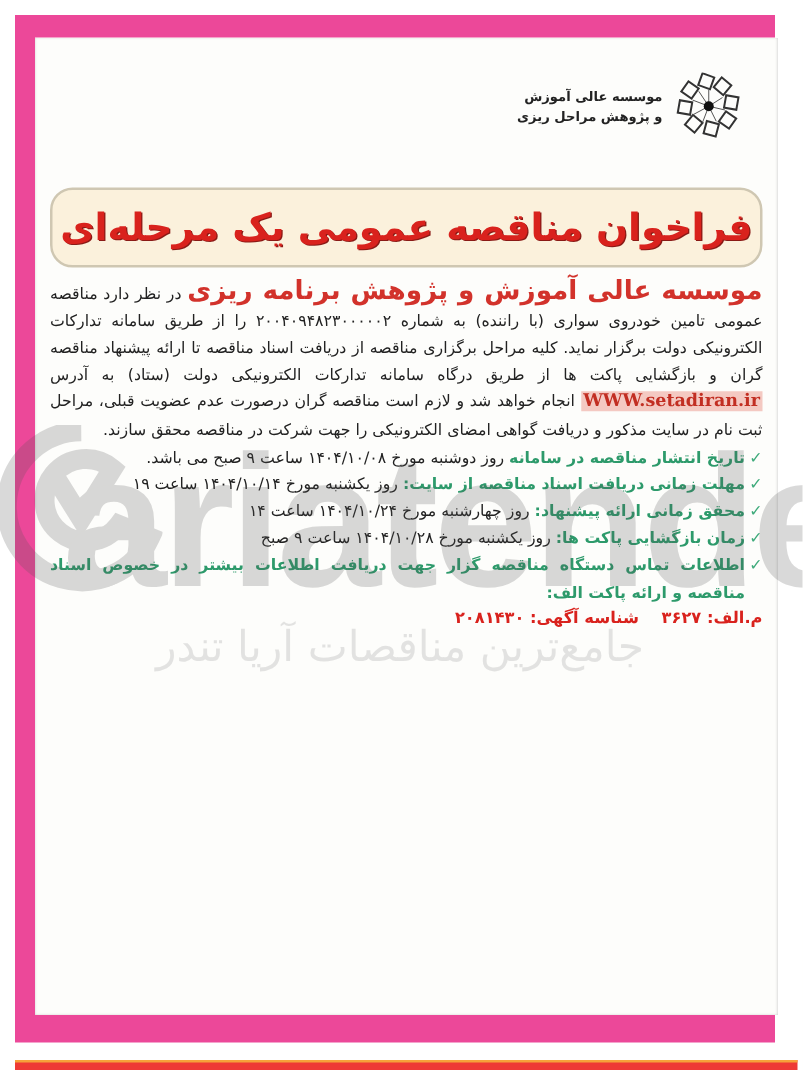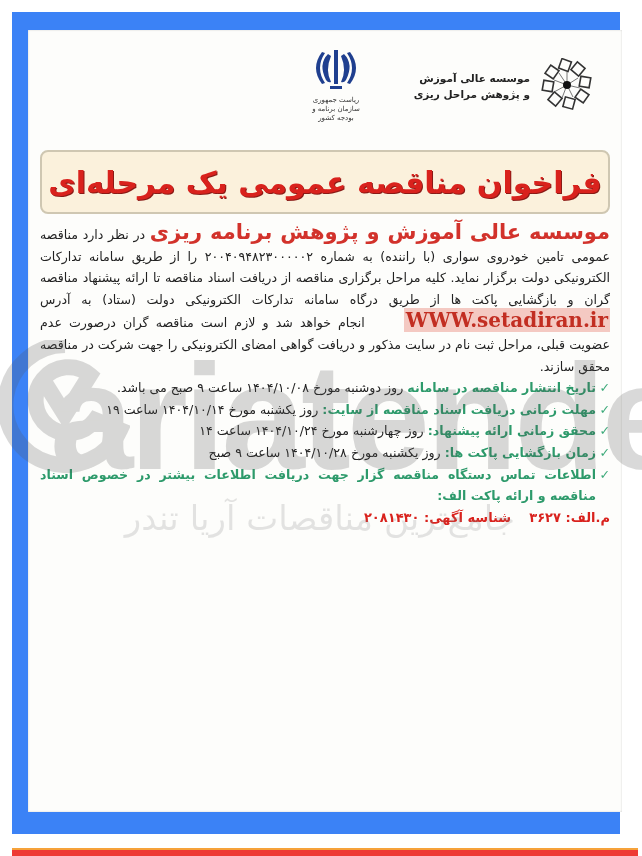--- a/index.html
+++ b/index.html
@@ -1,30 +1,30 @@
 <!DOCTYPE html>
 <html><head>
   <meta charset="utf-8">
   <style>
     html, body { margin: 0; padding: 0; background: #ffffff; }
     body { width: 642px; height: 856px; position: relative; overflow: hidden; font-family: "DejaVu Sans", sans-serif; }
-    .frame { position: absolute; left: 12px; top: 12px; width: 608px; height: 822px; background: #3b82f6; }
+    .frame { position: absolute; left: 12px; top: 12px; width: 608px; height: 822px; background: #ec4899; }
     .paper { position: absolute; left: 16px; top: 18px; width: 594px; height: 782px; background: #fdfdfb; box-shadow: inset 0 0 2px rgba(0,0,0,0.2); }
     .next-frame { position: absolute; left: 12px; top: 848px; width: 626px; height: 12px; background: #ee3a35; border-top: 2px solid #f6a23a; }
     .header { position: absolute; top: 10px; right: 0; left: 0; height: 100px; }
     .logo-institute { position: absolute; right: 28px; top: 18px; width: 54px; height: 54px; }
     .inst-name { position: absolute; right: 92px; top: 30px; direction: rtl; text-align: right; font-weight: bold; font-size: 10.5px; line-height: 16px; color: #222; }
     .emblem { position: absolute; left: 284px; top: 6px; width: 48px; height: 86px; text-align: center; }
     .emblem-caption { font-size: 7px; color: #333; line-height: 9px; direction: rtl; font-family: "DejaVu Serif", serif; }
-    .title-box { position: absolute; left: 12px; top: 120px; width: 566px; height: 60px; background: #fbf1dc; border: 2px solid #cfc7b2; border-radius: 8px; display: flex; align-items: center; justify-content: center; }
+    .title-box { position: absolute; left: 12px; top: 120px; width: 566px; height: 60px; background: #fbf1dc; border: 2px solid #cfc7b2; border-radius: 18px; display: flex; align-items: center; justify-content: center; }
     .title { direction: rtl; font-weight: bold; font-size: 30px; color: #d9221d; text-shadow: 1px 1px 0 #8a1a16; letter-spacing: 0px; }
     .body { position: absolute; left: 12px; top: 192px; width: 570px; direction: rtl; text-align: justify; font-size: 12.6px; line-height: 21.6px; color: #222; }
     .p { margin: 0; }
     .hl-red { color: #d2322b; font-weight: bold; font-size: 21px; }
-    .url { color: #c22e22; font-weight: bold; font-family: "DejaVu Serif", serif; font-size: 20px; direction: ltr; unicode-bidi: embed; background: #f4c9c2; padding: 0 2px; margin-left: 32px; }
+    .url { color: #c22e22; font-weight: bold; font-family: "DejaVu Serif", serif; font-size: 14px; direction: ltr; unicode-bidi: embed; background: #f4c9c2; padding: 0 2px; }
     .item { position: relative; padding-right: 14px; margin: 0; }
     .check { position: absolute; right: 0; top: 0; color: #3daa7a; font-weight: bold; }
     .hl-green { color: #2d9a6b; font-weight: bold; }
     .footer-line { direction: rtl; text-align: right; font-weight: bold; color: #d9221d; font-size: 13px; margin-top: 0; }
     .watermark { position: absolute; left: -10px; top: 330px; width: 660px; height: 220px; pointer-events: none; opacity: 0.22; }
     .wm-text { position: absolute; left: 60px; top: 12px; font-family: "Liberation Sans", sans-serif; font-weight: bold; font-size: 150px; color: #555; letter-spacing: -4px; line-height: 150px; }
     .wm-sub { position: absolute; left: 0; top: 168px; width: 660px; text-align: center; direction: rtl; font-size: 34px; color: #888; letter-spacing: 14px; }
   </style>
 </head>
 <body>
@@ -53,34 +53,20 @@
             <line x1="27" y1="27" x2="14" y2="34"></line>
           <line x1="27" y1="27" x2="14" y2="22"></line>
             <line x1="27" y1="27" x2="19" y2="15"></line>
         </g>
         <circle cx="27" cy="27" r="4" fill="#111"></circle>
       </svg>
       <div class="inst-name">
         <div>موسسه عالی آموزش</div>
         <div>و پژوهش مراحل ریزی</div>
       </div>
-      <div class="emblem">
-        <svg width="44" height="46" viewBox="0 0 44 46">
-          <g fill="#1f3f8f">
-            <path d="M20 4 h4 v34 h-4 z"></path>
-            <path d="M14 8 q-10 10 -2 26 q2 3 5 2 q-6 -12 0 -26 z"></path>
-            <path d="M30 8 q10 10 2 26 q-2 3 -5 2 q6 -12 0 -26 z"></path>
-            <path d="M8 6 q-12 16 0 32 l3 -1 q-10 -15 0 -30 z"></path>
-            <path d="M36 6 q12 16 0 32 l-3 -1 q10 -15 0 -30 z"></path>
-            <path d="M16 40 h12 v3 h-12 z"></path>
-          </g>
-        </svg>
-        <div class="emblem-caption">ریاست جمهوری</div>
-        <div class="emblem-caption">سازمان برنامه و بودجه کشور</div>
-      </div>
     </div>
 
     <div class="title-box">
       <div class="title">فراخوان مناقصه عمومی یک مرحله‌ای</div>
     </div>
 
     <div class="body">
       <p class="p"><span class="hl-red">موسسه عالی آموزش و پژوهش برنامه ریزی</span><span> در نظر دارد مناقصه عمومی تامین خودروی سواری (با راننده) به شماره ۲۰۰۴۰۹۴۸۲۳۰۰۰۰۰۲ را از طریق سامانه تدارکات الکترونیکی دولت برگزار نماید. کلیه مراحل برگزاری مناقصه از دریافت اسناد مناقصه تا ارائه پیشنهاد مناقصه گران و بازگشایی پاکت ها از طریق درگاه سامانه تدارکات الکترونیکی دولت (ستاد) به آدرس </span><span class="url">WWW.setadiran.ir</span><span> انجام خواهد شد و لازم است مناقصه گران درصورت عدم عضویت قبلی، مراحل ثبت نام در سایت مذکور و دریافت گواهی امضای الکترونیکی را جهت شرکت در مناقصه محقق سازند.</span></p>
 
       <p class="item"><span class="check">✓</span><span class="hl-green">تاریخ انتشار مناقصه در سامانه</span><span> روز دوشنبه مورخ ۱۴۰۴/۱۰/۰۸ ساعت ۹ صبح می باشد.</span></p>

